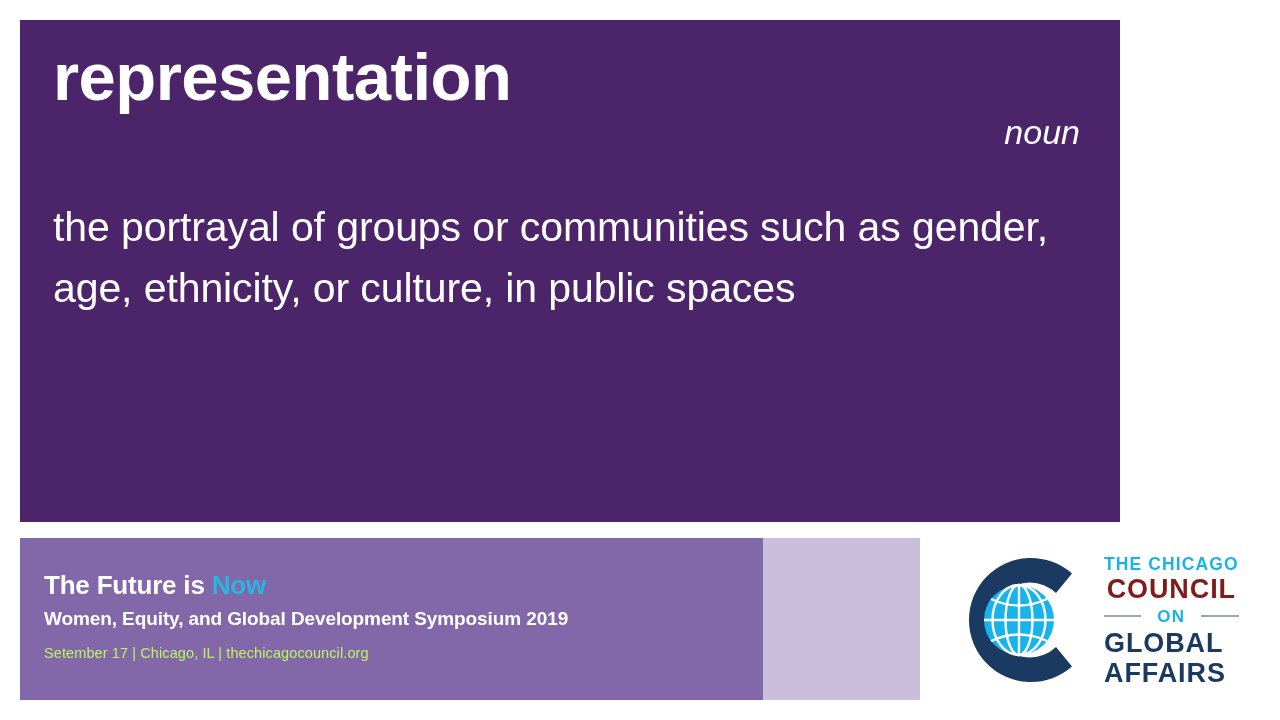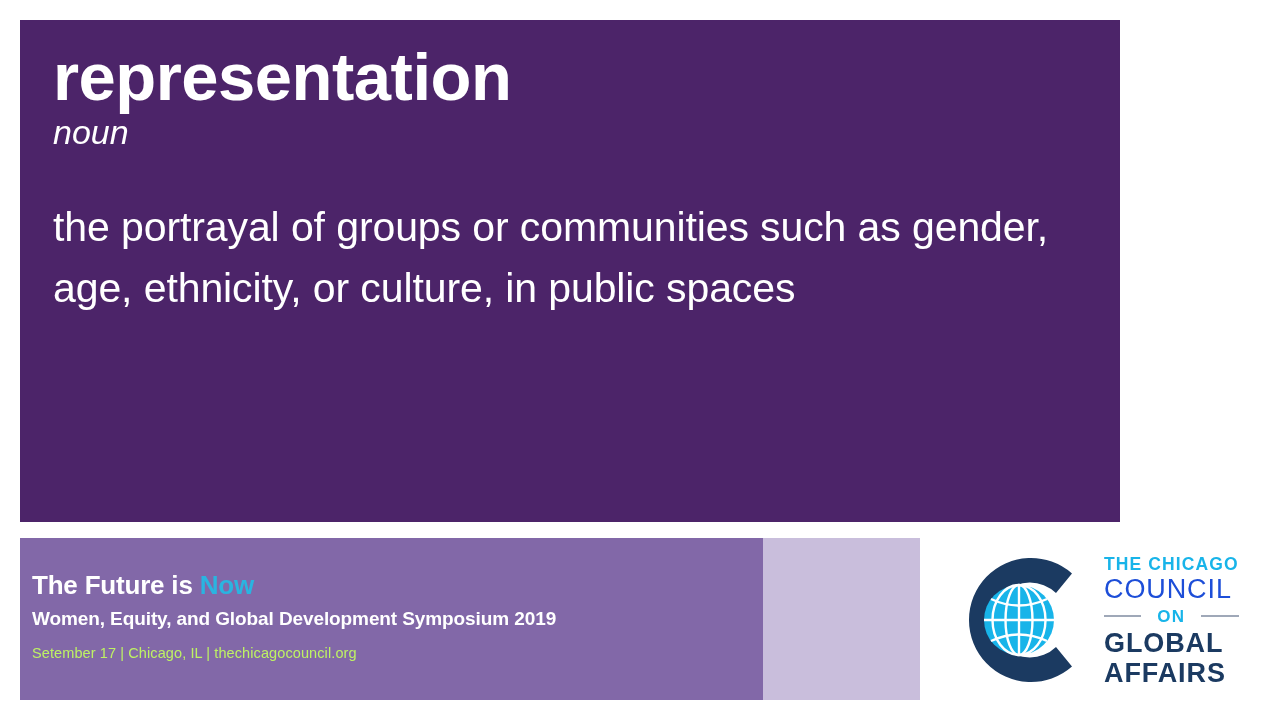--- a/index.html
+++ b/index.html
@@ -47,20 +47,21 @@
     letter-spacing: -0.2px;
   }
 
   .part-of-speech {
     font-size: 34px;
     font-style: italic;
     font-weight: normal;
     color: #ffffff;
     line-height: 1.12;
     margin: 1px 0 0 0;
+    text-align: right;
   }
 
   .definition-body {
     font-size: 41px;
     font-weight: normal;
     color: #ffffff;
     line-height: 1.48;
     margin: 46px 0 0 0;
     max-width: 1190px;
     letter-spacing: -0.1px;
@@ -68,21 +69,21 @@
 
   
   .footer-band {
     position: absolute;
     left: 20px;
     top: 538px;
     width: 760px;
     height: 162px;
     background: #8268a8;
     box-sizing: border-box;
-    padding: 32px 0 0 12px;
+    padding: 32px 0 0 24px;
   }
 
   .event-title {
     font-size: 26px;
     font-weight: bold;
     color: #ffffff;
     line-height: 1.18;
     margin: 0;
     letter-spacing: -0.2px;
   }
@@ -146,25 +147,26 @@
   .wm-line1 {
     font-size: 17.5px;
     font-weight: bold;
     color: #18b4e9;
     letter-spacing: 1.1px;
     line-height: 1.18;
     white-space: nowrap;
   }
   .wm-line2 {
     font-size: 27px;
-    font-weight: normal;
-    color: #1d4ed8;
+    font-weight: bold;
+    color: #7f1d1d;
     letter-spacing: 0.9px;
     line-height: 1.12;
     white-space: nowrap;
+    text-align: center;
   }
   .wm-on-row {
     display: flex;
     align-items: center;
     gap: 16px;
     margin: 3px 0 3px 0;
   }
   .wm-rule {
     flex: 1 1 auto;
     height: 2px;

